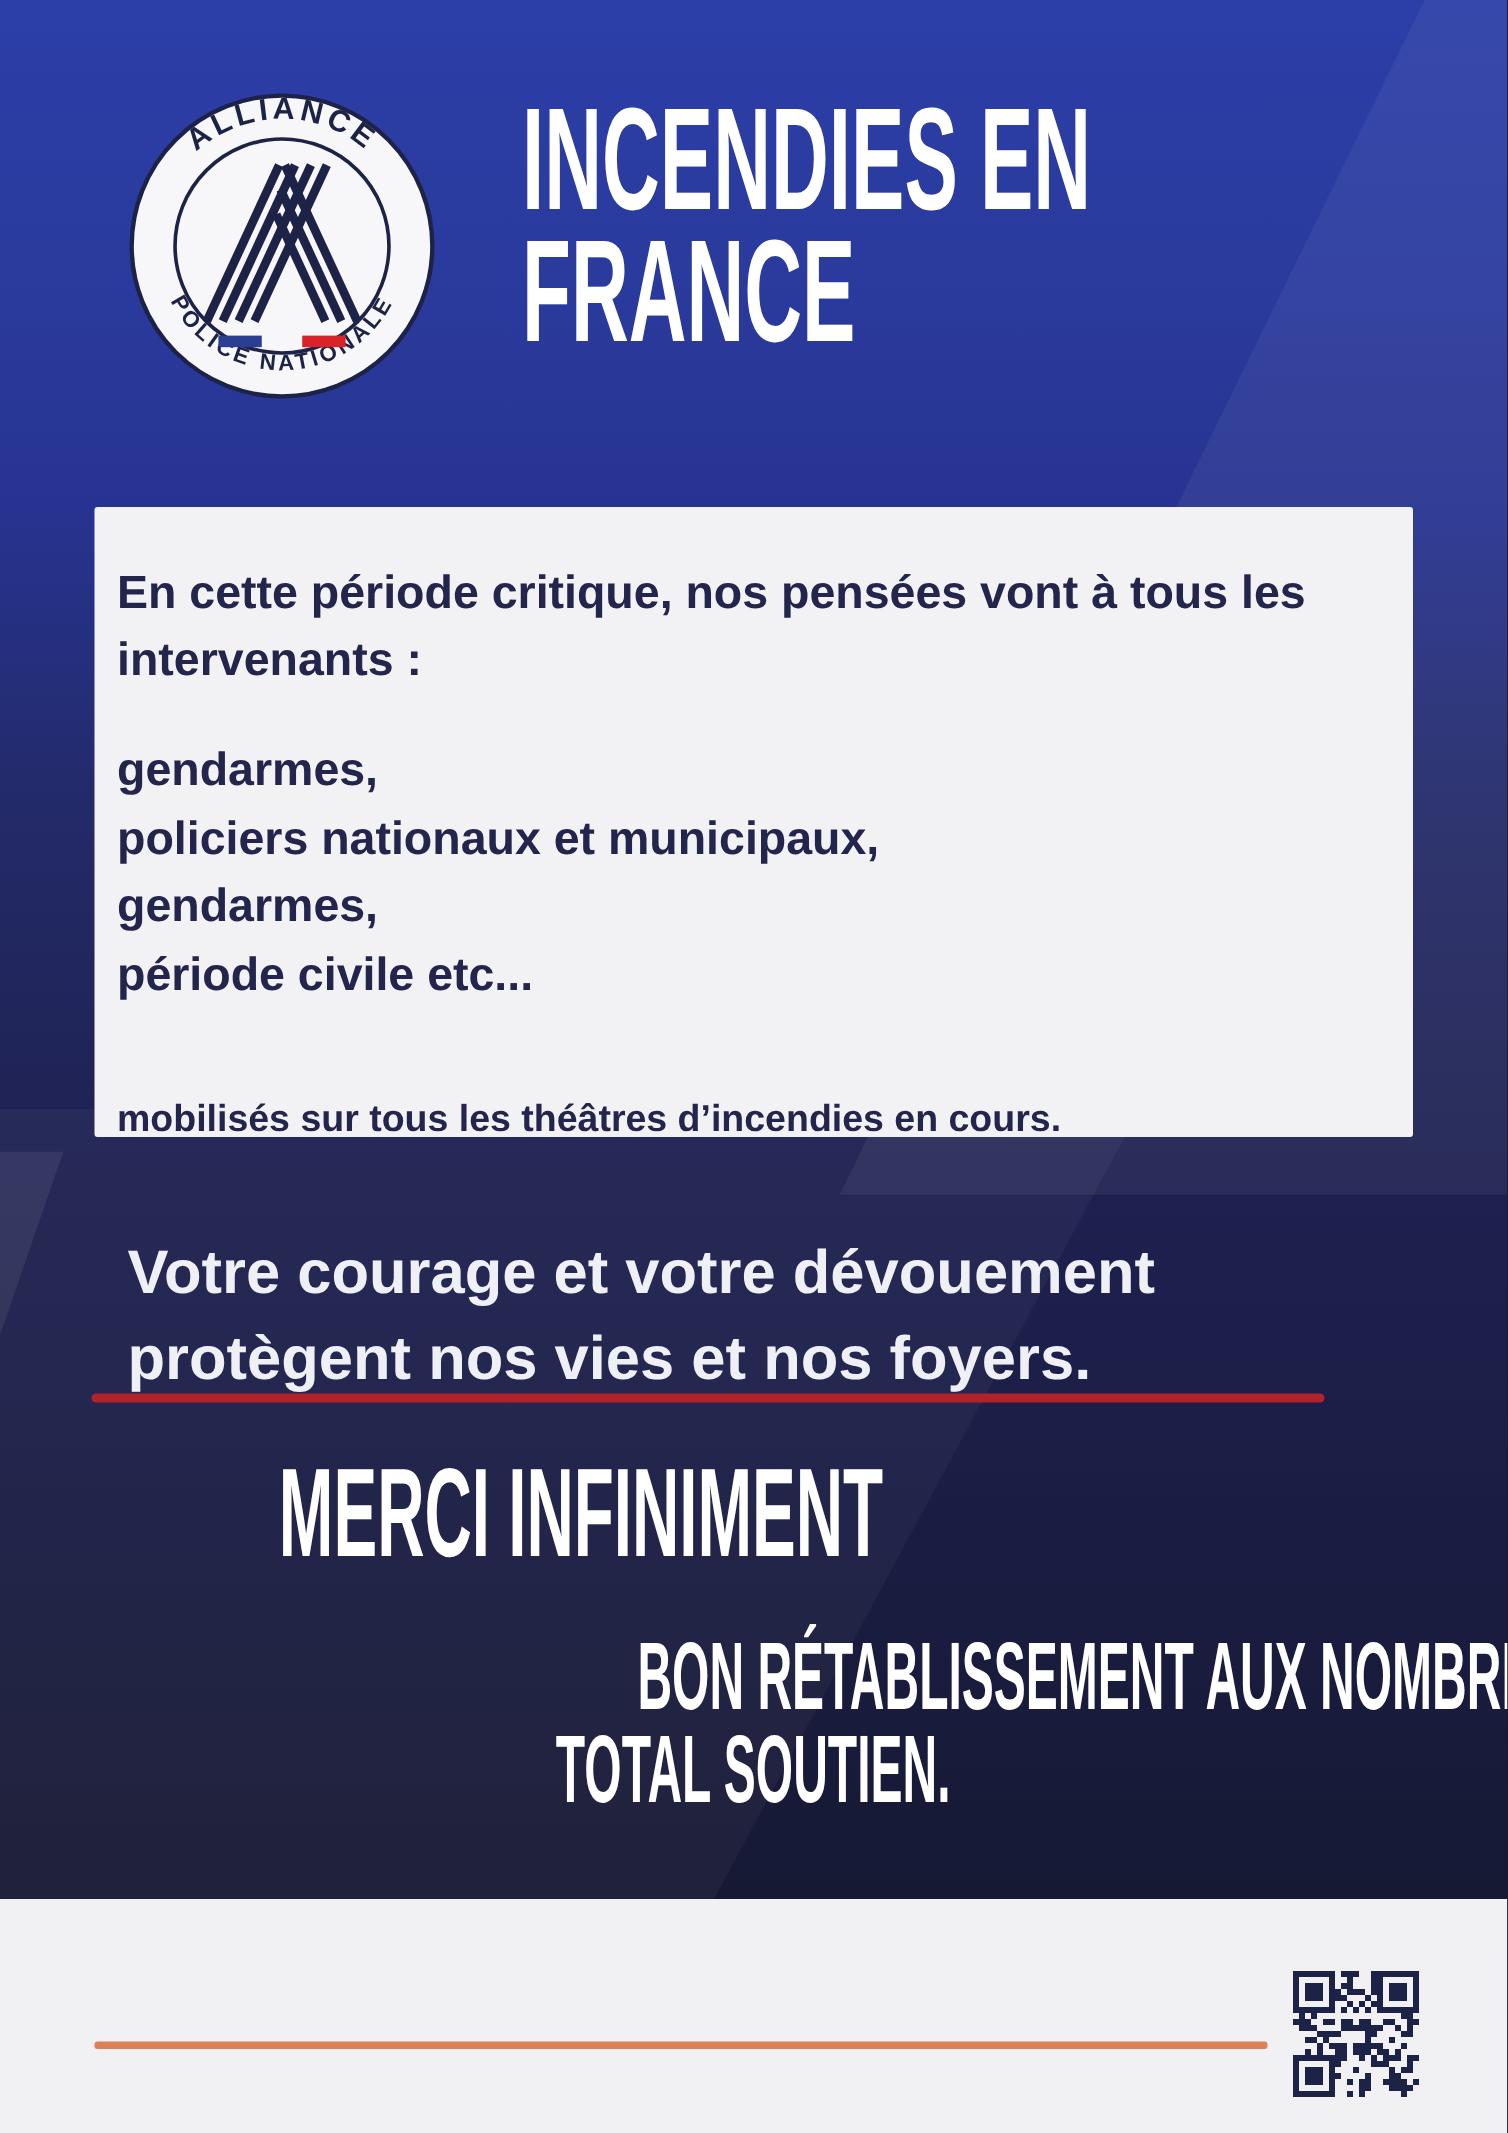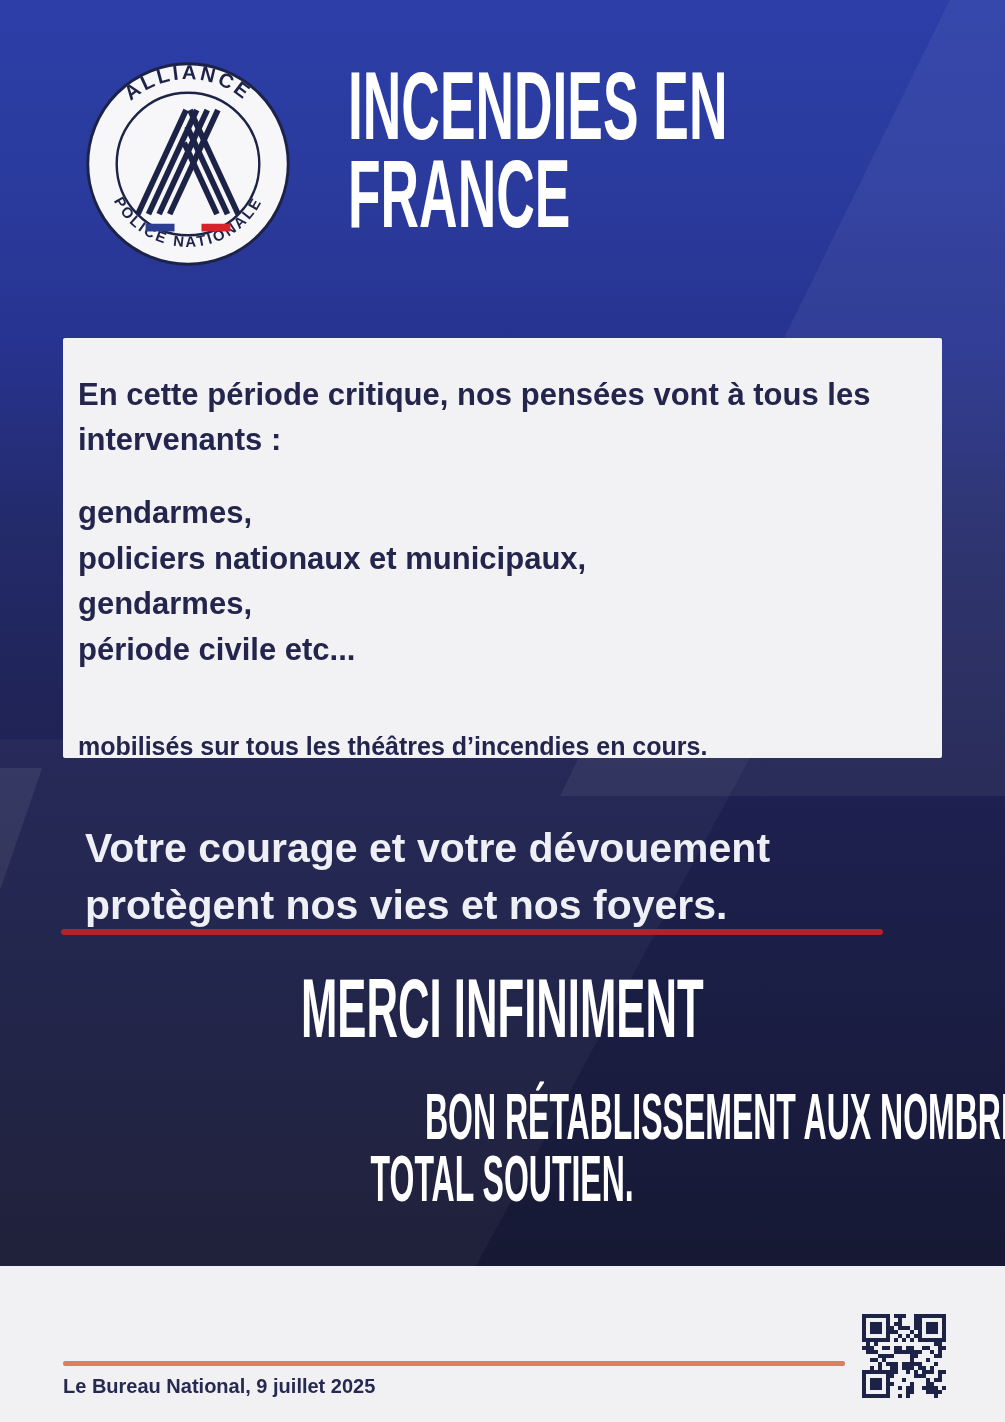--- a/index.html
+++ b/index.html
@@ -24,21 +24,21 @@
           padding:34px 20px 0 15px;box-sizing:border-box;font-weight:bold;}
   .msgbox .intro{font-size:31px;line-height:45px;margin:0 0 28px 0;}
   .msgbox .list{font-size:31px;line-height:45.5px;}
   .msgbox .outro{font-size:25px;line-height:45px;margin-top:52px;}
 
   .tribute{position:absolute;left:65px;top:820px;width:850px;color:#eef0f6;
            font-size:41px;line-height:57px;font-weight:bold;margin-left:20px;}
   .red-line{position:absolute;left:61px;top:929px;width:822px;height:6px;
             background:#b2222a;border-radius:3px;}
 
-  .merci{position:absolute;left:0;top:966px;width:1005px;text-align:center;color:#ffffff;
+  .merci{position:absolute;left:0;top:966px;width:1005px;color:#ffffff;
          font-size:84px;font-weight:bold;line-height:84px;}
   .merci .ln{display:inline-block;white-space:nowrap;transform:scaleX(0.52);transform-origin:center;}
 
   .wishes{position:absolute;left:0;top:1086px;width:1005px;text-align:center;color:#ffffff;
           font-size:64px;font-weight:bold;line-height:62px;}
   .wishes .ln{display:block;}
   .wishes .ln>span{display:inline-block;white-space:nowrap;transform:scaleX(0.50);transform-origin:center;}
 
   .footer{position:absolute;left:0;top:1266px;width:1005px;height:156px;background:#f1f1f4;}
   .slogan{position:absolute;left:63px;top:1303px;color:#23254d;font-size:57px;font-weight:bold;line-height:57px;}
@@ -108,21 +108,20 @@
     <span class="ln">MERCI INFINIMENT</span>
   </div>
 
   <div class="wishes">
     <span class="ln"><span>BON RÉTABLISSEMENT AUX NOMBREUX BLESSÉS ET</span></span>
     <span class="ln"><span>TOTAL SOUTIEN.</span></span>
   </div>
 
   <div class="footer"></div>
   <div class="orange-line"></div>
-  <div class="signature">Le Bureau National, 9 juillet 2025</div>
   <div class="qr">
     <svg id="qr-svg" viewBox="0 0 21 21" width="84" height="84" shape-rendering="crispEdges">
         <rect x="0" y="0" width="1" height="1" fill="#1d2347"></rect>
         <rect x="1" y="0" width="1" height="1" fill="#1d2347"></rect>
         <rect x="2" y="0" width="1" height="1" fill="#1d2347"></rect>
         <rect x="3" y="0" width="1" height="1" fill="#1d2347"></rect>
         <rect x="4" y="0" width="1" height="1" fill="#1d2347"></rect>
         <rect x="5" y="0" width="1" height="1" fill="#1d2347"></rect>
         <rect x="6" y="0" width="1" height="1" fill="#1d2347"></rect>
         <rect x="8" y="0" width="1" height="1" fill="#1d2347"></rect>

